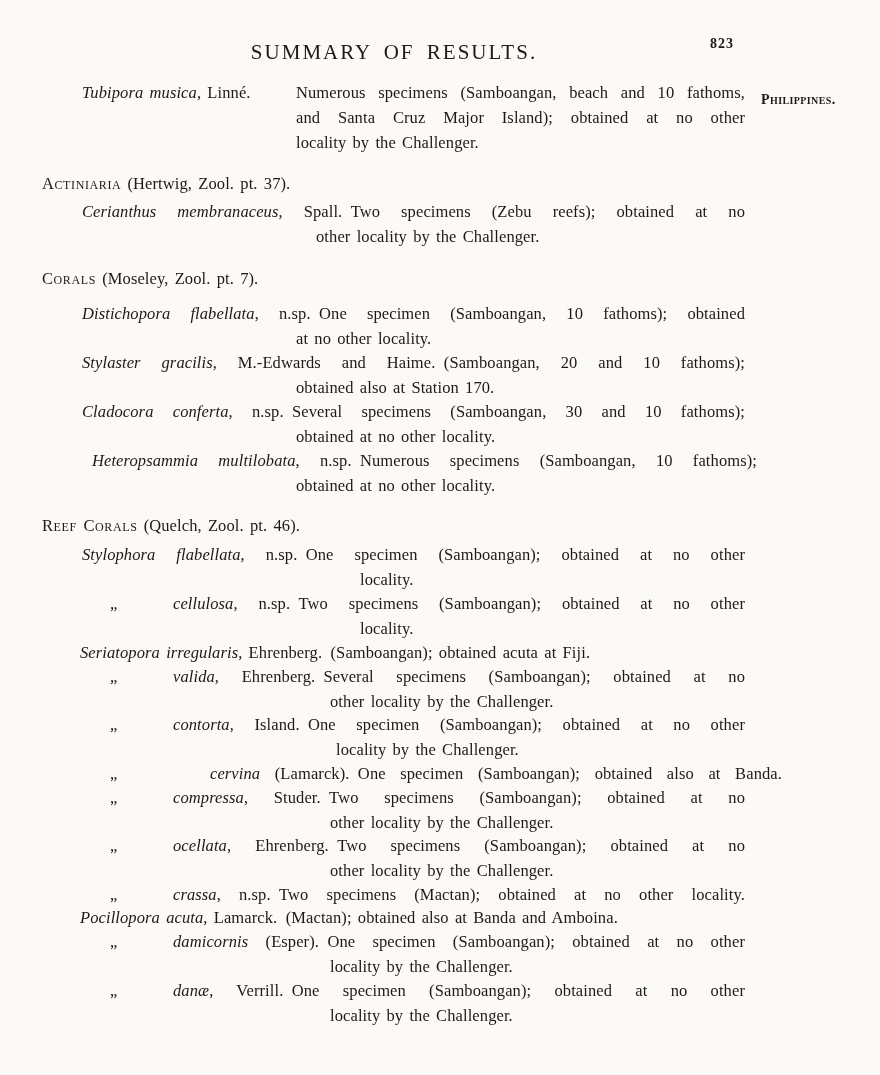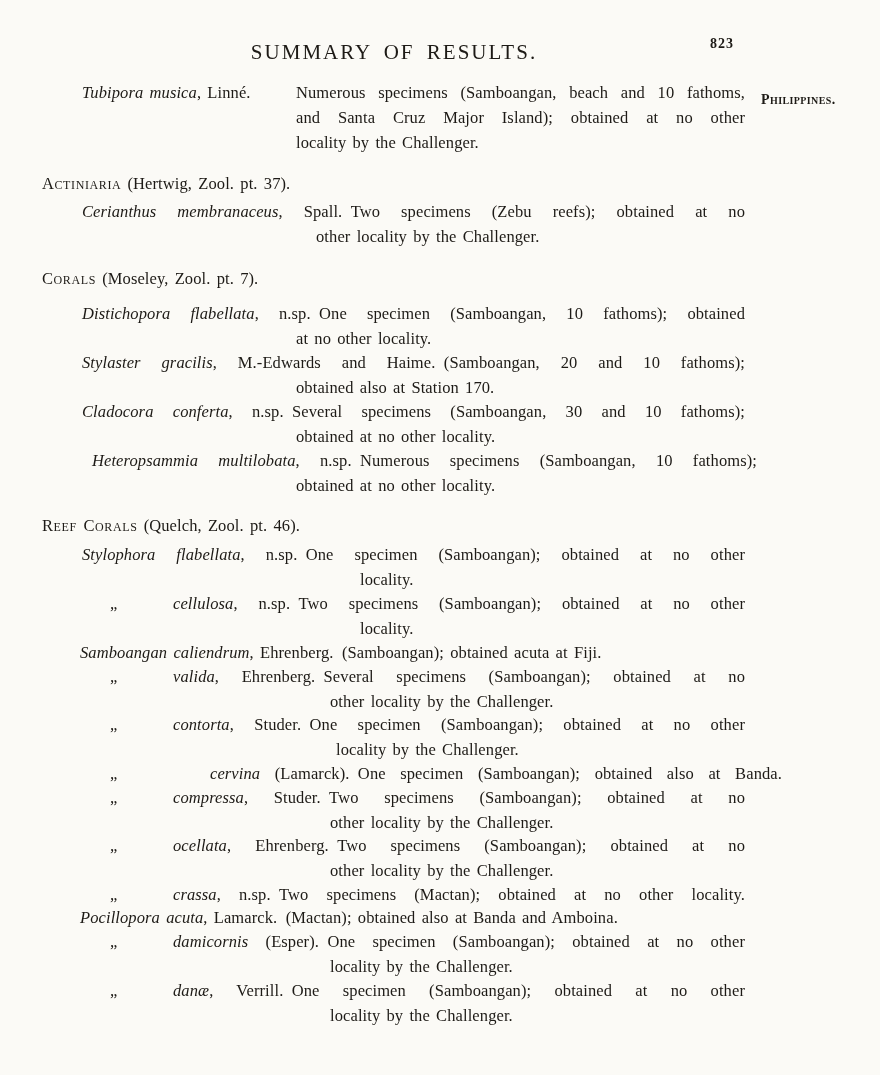--- a/index.html
+++ b/index.html
@@ -81,26 +81,26 @@
       <div class="line just" style="left: 82px; top: 402px; width: 663px;"><span class="s-i">Cladocora conferta</span><span class="s-r">, n.sp. Several specimens (Samboangan, 30 and 10 fathoms);</span></div>
       <div class="line" style="left: 296px; top: 427px;"><span class="s-r">obtained at no other locality.</span></div>
       <div class="line just" style="left: 80px; top: 451px; width: 665px; margin-left: 12px;"><span class="s-i">Heteropsammia multilobata</span><span class="s-r">, n.sp. Numerous specimens (Samboangan, 10 fathoms);</span></div>
       <div class="line" style="left: 296px; top: 476px;"><span class="s-r">obtained at no other locality.</span></div>
       <div class="line" style="left: 42px; top: 516px;"><span class="s-sc">Reef Corals</span><span class="s-r"> (Quelch, Zool. pt. 46).</span></div>
       <div class="line just" style="left: 82px; top: 545px; width: 663px;"><span class="s-i">Stylophora flabellata</span><span class="s-r">, n.sp. One specimen (Samboangan); obtained at no other</span></div>
       <div class="line" style="left: 360px; top: 570px;"><span class="s-r">locality.</span></div>
       <div class="line" style="left: 110px; top: 594px;"><span class="s-r">„</span></div>
       <div class="line just" style="left: 173px; top: 594px; width: 572px;"><span class="s-i">cellulosa</span><span class="s-r">, n.sp. Two specimens (Samboangan); obtained at no other</span></div>
       <div class="line" style="left: 360px; top: 619px;"><span class="s-r">locality.</span></div>
-      <div class="line" style="left: 80px; top: 643px;"><span class="s-i">Samboangan caliendrum</span><span class="s-r">, Ehrenberg. (Samboangan); obtained acuta at Fiji.</span></div>
+      <div class="line" style="left: 80px; top: 643px;"><span class="s-i">Seriatopora irregularis</span><span class="s-r">, Ehrenberg. (Samboangan); obtained acuta at Fiji.</span></div>
       <div class="line" style="left: 110px; top: 667px;"><span class="s-r">„</span></div>
       <div class="line just" style="left: 173px; top: 667px; width: 572px;"><span class="s-i">valida</span><span class="s-r">, Ehrenberg. Several specimens (Samboangan); obtained at no</span></div>
       <div class="line" style="left: 330px; top: 692px;"><span class="s-r">other locality by the Challenger.</span></div>
       <div class="line" style="left: 110px; top: 715px;"><span class="s-r">„</span></div>
-      <div class="line just" style="left: 173px; top: 715px; width: 572px;"><span class="s-i">contorta</span><span class="s-r">, Studer. One specimen (Samboangan); obtained at no other</span></div>
+      <div class="line just" style="left: 173px; top: 715px; width: 572px;"><span class="s-i">contorta</span><span class="s-r">, Island. One specimen (Samboangan); obtained at no other</span></div>
       <div class="line" style="left: 336px; top: 740px;"><span class="s-r">locality by the Challenger.</span></div>
       <div class="line" style="left: 110px; top: 764px;"><span class="s-r">„</span></div>
       <div class="line just" style="left: 173px; top: 764px; width: 572px; margin-left: 37px;"><span class="s-i">cervina</span><span class="s-r"> (Lamarck). One specimen (Samboangan); obtained also at Banda.</span></div>
       <div class="line" style="left: 110px; top: 788px;"><span class="s-r">„</span></div>
       <div class="line just" style="left: 173px; top: 788px; width: 572px;"><span class="s-i">compressa</span><span class="s-r">, Studer. Two specimens (Samboangan); obtained at no</span></div>
       <div class="line" style="left: 330px; top: 813px;"><span class="s-r">other locality by the Challenger.</span></div>
       <div class="line" style="left: 110px; top: 836px;"><span class="s-r">„</span></div>
       <div class="line just" style="left: 173px; top: 836px; width: 572px;"><span class="s-i">ocellata</span><span class="s-r">, Ehrenberg. Two specimens (Samboangan); obtained at no</span></div>
       <div class="line" style="left: 330px; top: 861px;"><span class="s-r">other locality by the Challenger.</span></div>
       <div class="line" style="left: 110px; top: 885px;"><span class="s-r">„</span></div>

